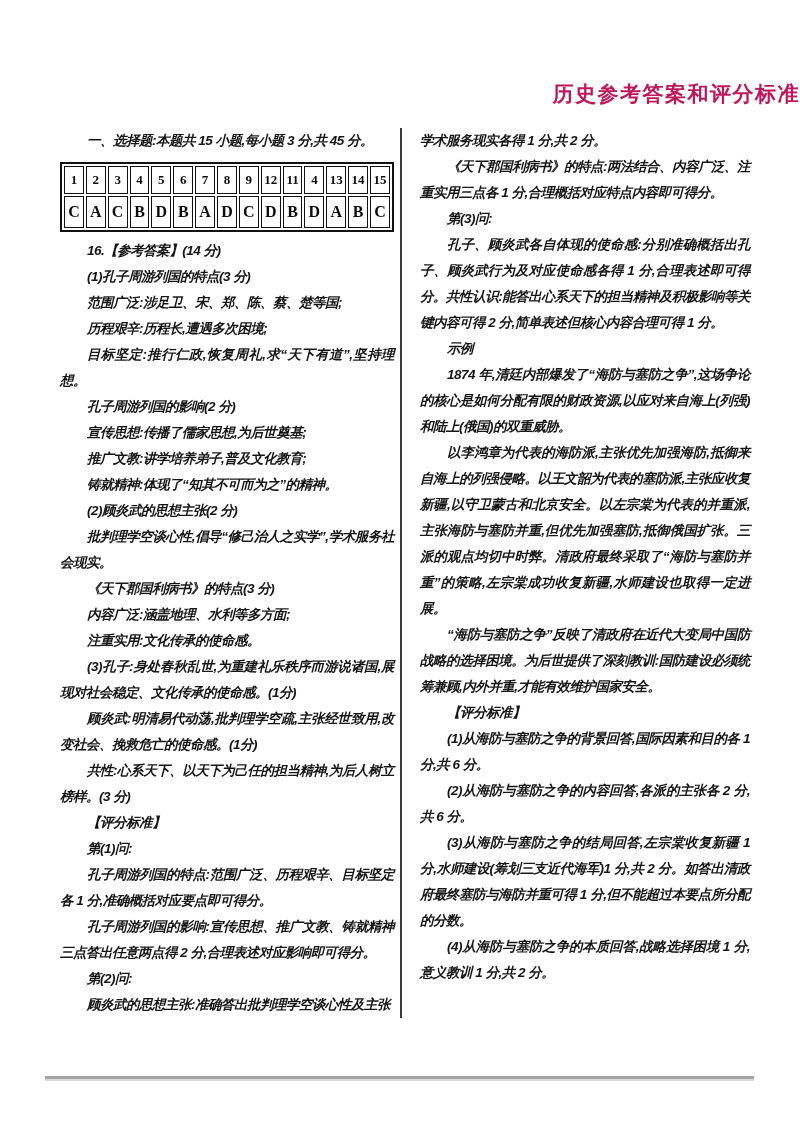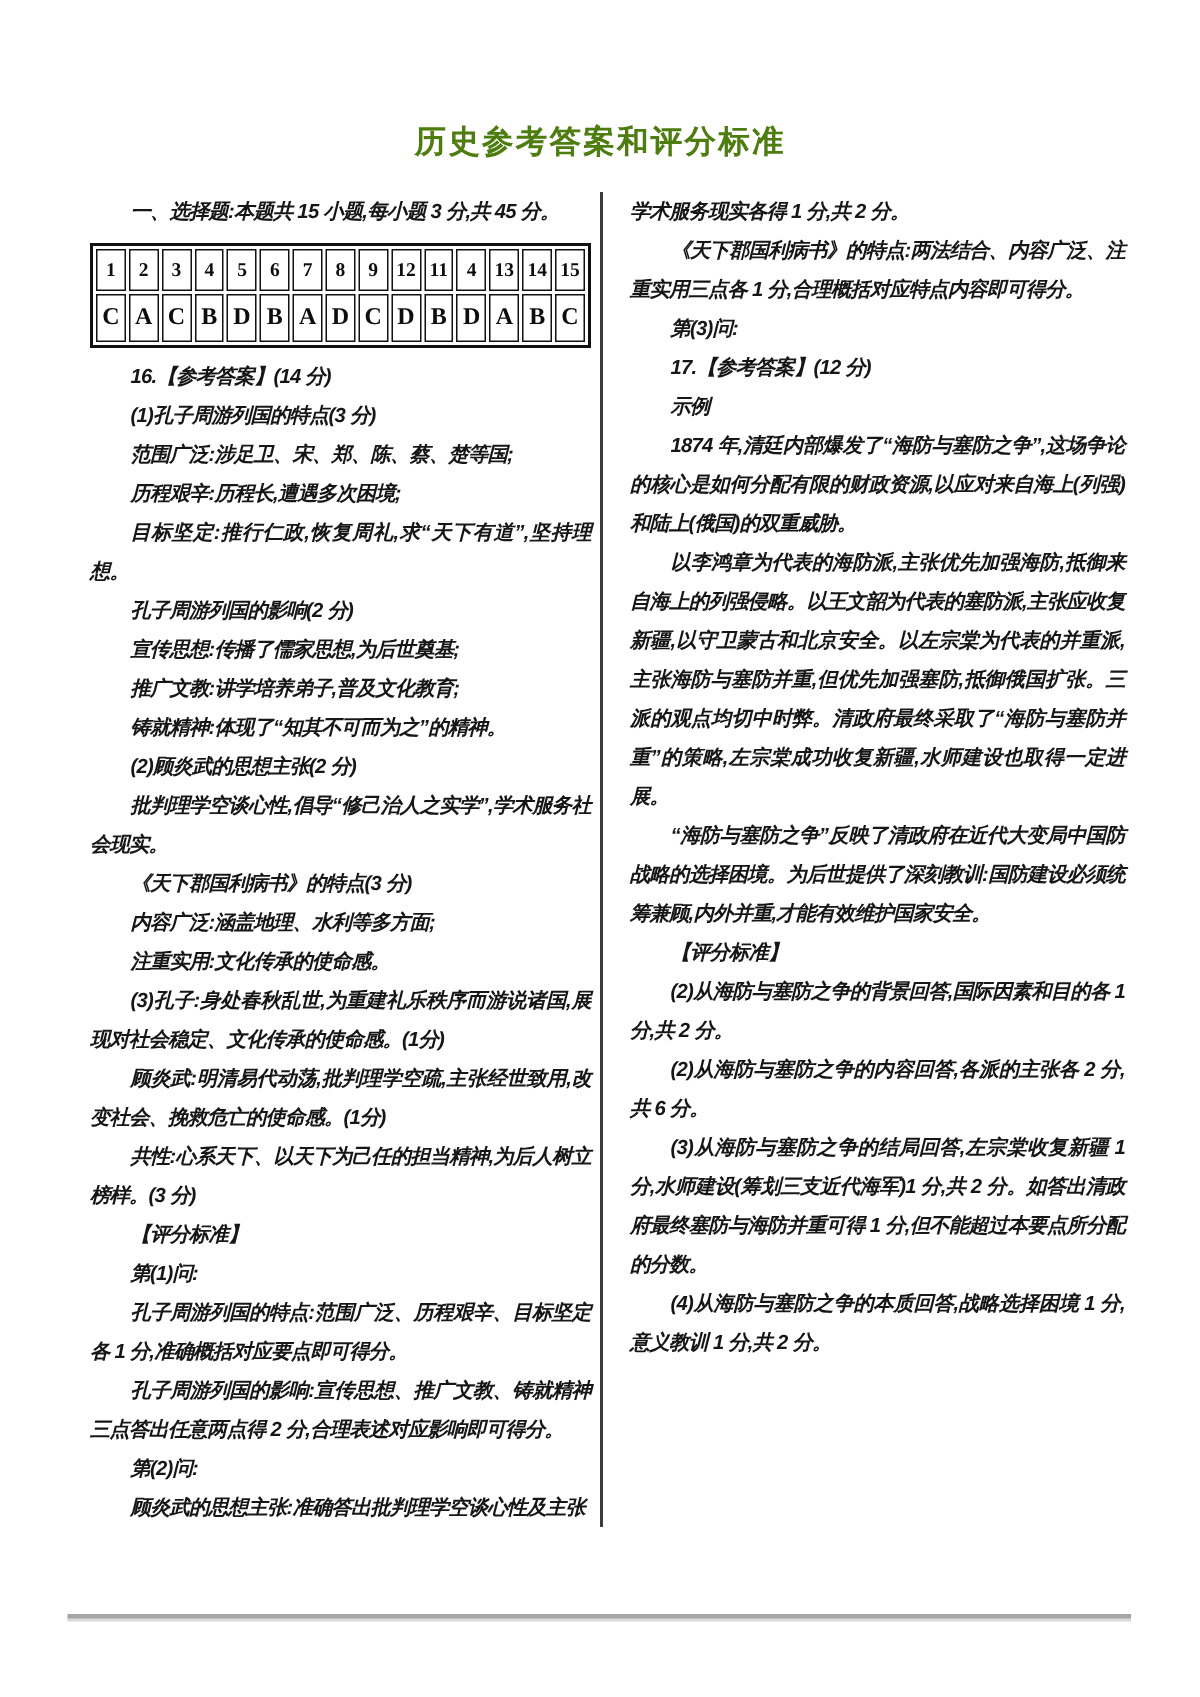--- a/index.html
+++ b/index.html
@@ -7,24 +7,24 @@
     position:relative;
     width:800px;height:1131px;
     background:#ffffff;
     overflow:hidden;
     font-family:"Liberation Sans",sans-serif;
     color:#161616;
     font-weight:700;
   }
   .doc-title{
     padding-top:80px;
-    text-align:center;
+    text-align:right;
     font-size:21px;
     letter-spacing:1.5px;
-    color:#4d7c0f;
+    color:#be185d;
   }
   .columns{
     display:flex;
     align-items:stretch;
     margin:20px 50px 0 60px;
   }
   .col-left{width:334px;}
   .divider{
     width:2px;
     background:#3b3b3b;
@@ -147,27 +147,27 @@
       <p class="line">第(2)问:</p>
       <p class="line">顾炎武的思想主张:准确答出批判理学空谈心性及主张</p>
     </div>
 
     <div class="divider"></div>
 
     <div class="col-right">
       <p class="line cont">学术服务现实各得 1 分,共 2 分。</p>
       <p class="line">《天下郡国利病书》的特点:两法结合、内容广泛、注重实用三点各 1 分,合理概括对应特点内容即可得分。</p>
       <p class="line">第(3)问:</p>
-      <p class="line">17.【参考答案】(12 分)</p>
+      <p class="line">孔子、顾炎武各自体现的使命感:分别准确概括出孔子、顾炎武行为及对应使命感各得 1 分,合理表述即可得分。共性认识:能答出心系天下的担当精神及积极影响等关键内容可得 2 分,简单表述但核心内容合理可得 1 分。</p>
       <p class="line">示例</p>
       <p class="line">1874 年,清廷内部爆发了“海防与塞防之争”,这场争论的核心是如何分配有限的财政资源,以应对来自海上(列强)和陆上(俄国)的双重威胁。</p>
       <p class="line">以李鸿章为代表的海防派,主张优先加强海防,抵御来自海上的列强侵略。以王文韶为代表的塞防派,主张应收复新疆,以守卫蒙古和北京安全。以左宗棠为代表的并重派,主张海防与塞防并重,但优先加强塞防,抵御俄国扩张。三派的观点均切中时弊。清政府最终采取了“海防与塞防并重”的策略,左宗棠成功收复新疆,水师建设也取得一定进展。</p>
       <p class="line">“海防与塞防之争”反映了清政府在近代大变局中国防战略的选择困境。为后世提供了深刻教训:国防建设必须统筹兼顾,内外并重,才能有效维护国家安全。</p>
       <p class="line">【评分标准】</p>
-      <p class="line">(2)从海防与塞防之争的背景回答,国际因素和目的各 1 分,共 2 分。</p>
+      <p class="line">(1)从海防与塞防之争的背景回答,国际因素和目的各 1 分,共 6 分。</p>
       <p class="line">(2)从海防与塞防之争的内容回答,各派的主张各 2 分,共 6 分。</p>
       <p class="line">(3)从海防与塞防之争的结局回答,左宗棠收复新疆 1 分,水师建设(筹划三支近代海军)1 分,共 2 分。如答出清政府最终塞防与海防并重可得 1 分,但不能超过本要点所分配的分数。</p>
       <p class="line">(4)从海防与塞防之争的本质回答,战略选择困境 1 分,意义教训 1 分,共 2 分。</p>
     </div>
 
   </div>
 
   <div class="edge-line"></div>
 
 </div>

